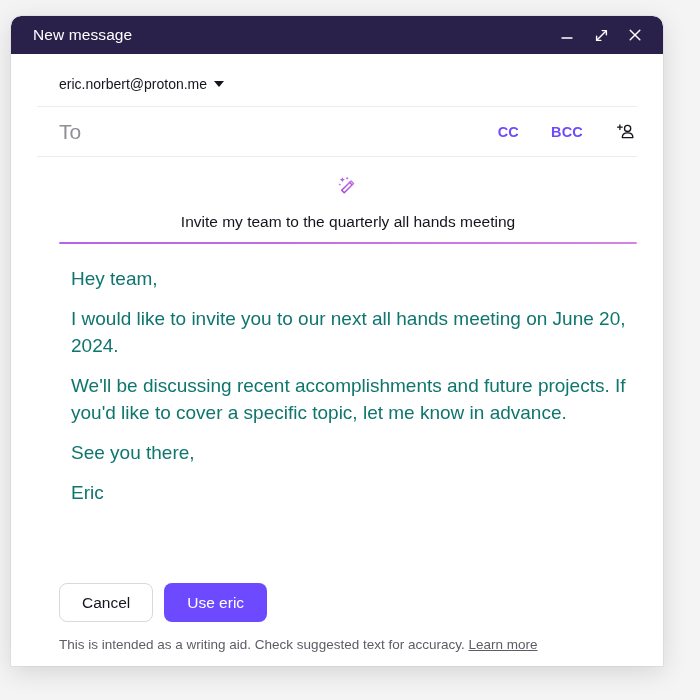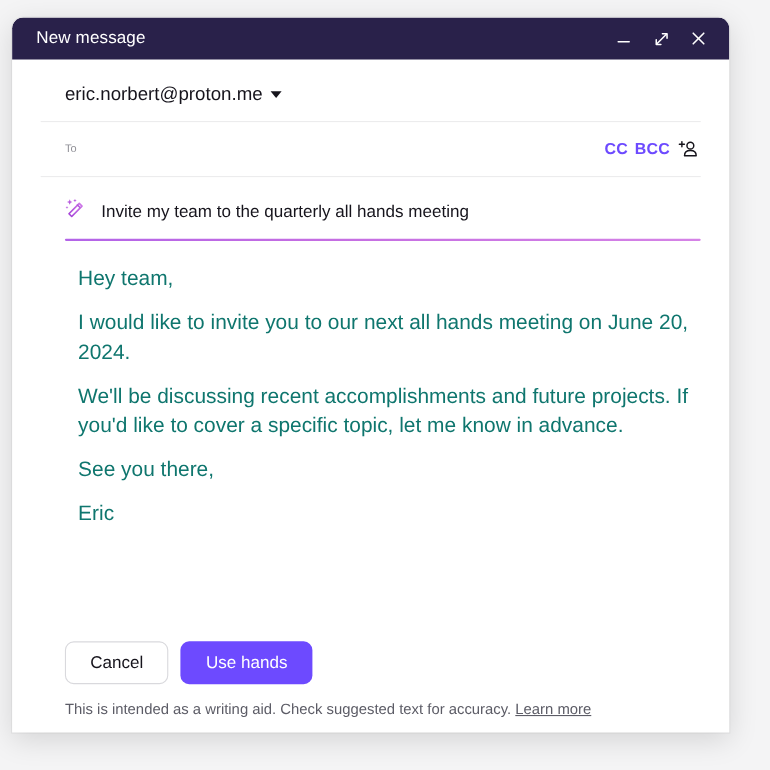--- a/index.html
+++ b/index.html
@@ -76,21 +76,21 @@
     padding: 0 26px;
     min-height: 0;
   }
 
   .row-from {
     padding: 22px 0 14px 22px;
     display: flex;
     align-items: center;
   }
   .from-address {
-    font-size: 17px;
+    font-size: 14px;
     color: #16141c;
     cursor: pointer;
   }
   .caret {
     margin-left: 7px;
     display: inline-block;
     width: 0; height: 0;
     border-left: 5px solid transparent;
     border-right: 5px solid transparent;
     border-top: 6px solid #16141c;
@@ -100,29 +100,29 @@
   }
 
   .field-row {
     border-top: 1px solid #ececed;
     height: 49px;
     display: flex;
     align-items: center;
     padding-left: 22px;
   }
   .field-placeholder {
-    font-size: 10px;
+    font-size: 21px;
     color: #8f8f96;
     flex: 1 1 auto;
     cursor: text;
   }
   .cc-bcc {
     display: flex;
     align-items: center;
-    gap: 6px;
+    gap: 32px;
     padding-right: 2px;
   }
   .cc-link {
     color: #6d4aff;
     font-size: 14.5px;
     font-weight: 700;
     letter-spacing: 0.2px;
     cursor: pointer;
   }
   .contact-icon {
@@ -135,20 +135,21 @@
   
   .prompt-wrap {
     border-top: 1px solid #ececed;
     padding-top: 8px;
   }
   .prompt-row {
     display: flex;
     align-items: center;
     gap: 12px;
     padding: 11px 0 11px 22px;
+    flex-direction: column;
   }
   .prompt-text {
     font-size: 15.5px;
     color: #16141c;
     cursor: text;
   }
   .prompt-underline {
     height: 2px;
     margin: 0 0 0 22px;
     background: linear-gradient(90deg, #b364e8 0%, #c46de2 40%, #d583e6 100%);
@@ -306,21 +307,21 @@
       <p class="msg-p">Hey team,</p>
       <p class="msg-p">I would like to invite you to our next all hands meeting on June 20, 2024.</p>
       <p class="msg-p">We'll be discussing recent accomplishments and future projects. If you'd like to cover a specific topic, let me know in advance.</p>
       <p class="msg-p">See you there,</p>
       <p class="msg-p">Eric</p>
     </div>
 
     <div class="footer">
       <div class="btn-row">
         <button class="btn btn-cancel">Cancel</button>
-        <button class="btn btn-primary">Use hands</button>
+        <button class="btn btn-primary">Use eric</button>
       </div>
       <div class="disclaimer">
         <span>This is intended as a writing aid. Check suggested text for accuracy.</span>
         <span class="learn-more">Learn more</span>
       </div>
     </div>
 
   </div>
 </div>
 

